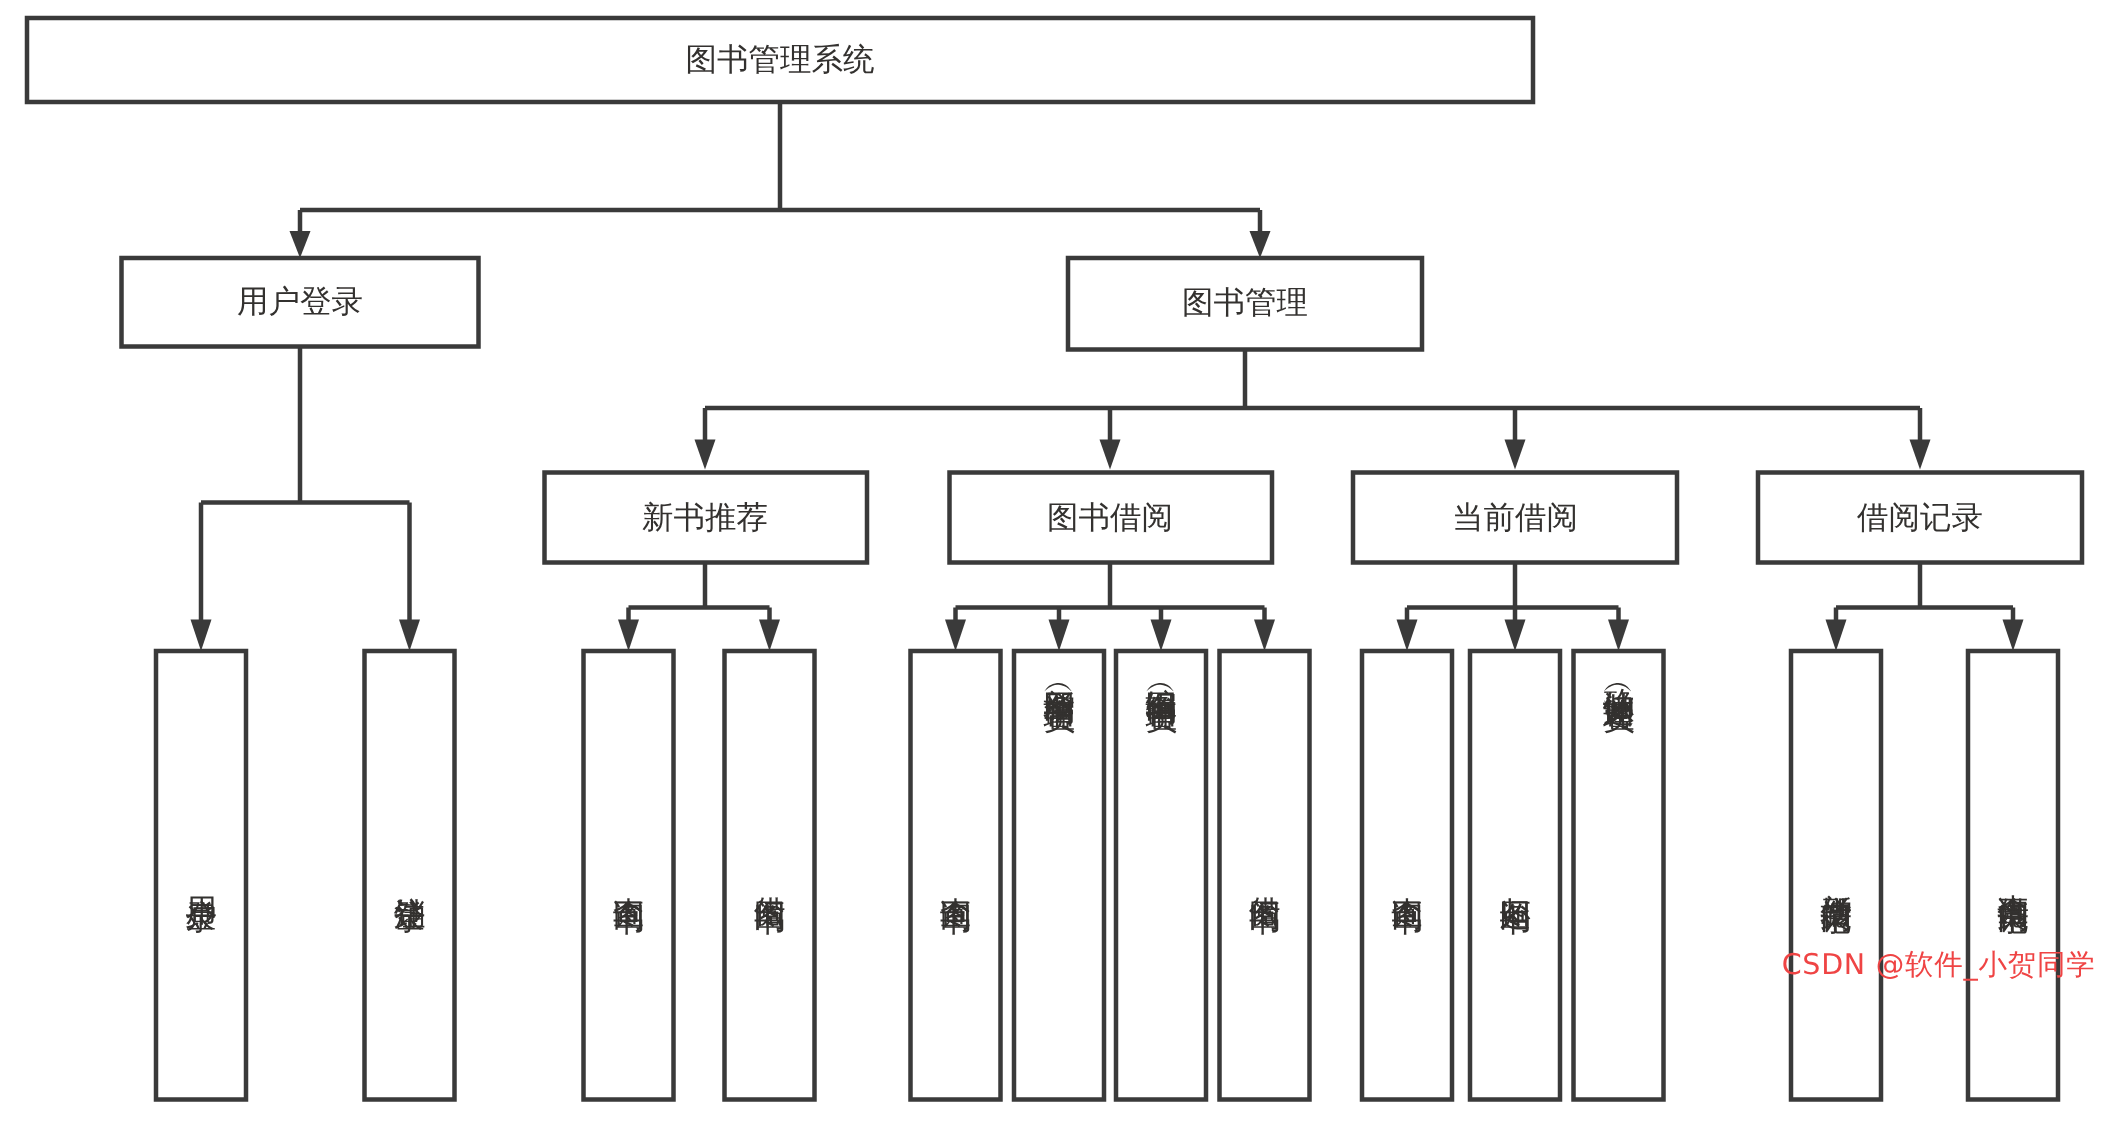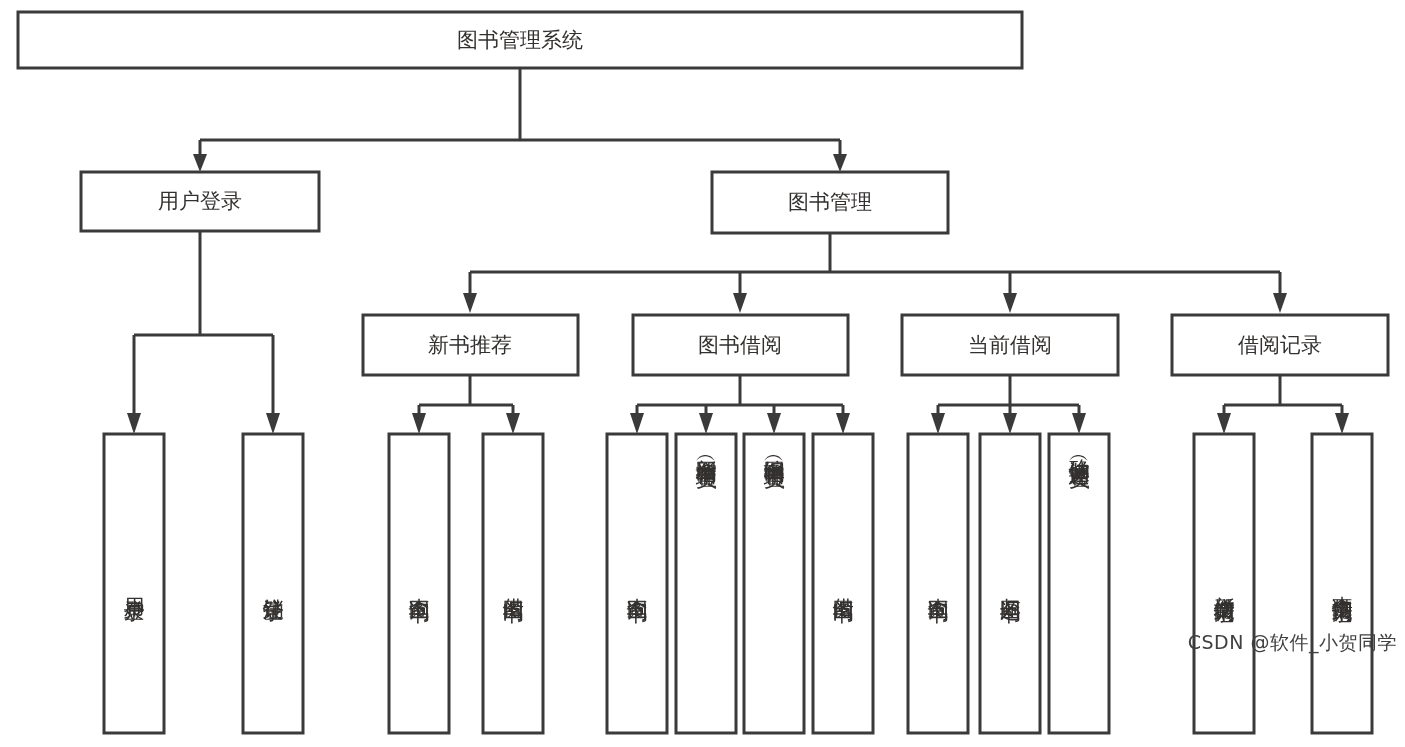--- a/index.html
+++ b/index.html
@@ -31,21 +31,21 @@
     line-height:1.06;
     color:#33312f;
     letter-spacing:1.5px;
     white-space:nowrap;
     pointer-events:none;
   }
 
   #watermark{
     position:absolute;right:8px;bottom:6px;
     font-family:"DejaVu Sans","Liberation Sans",sans-serif;
-    font-size:19px;color:#404040;letter-spacing:0.5px;
+    font-size:19px;color:#ef4444;letter-spacing:0.5px;
     white-space:nowrap;user-select:none;
   }
 </style>
 </head>
 <body>
 
 <div id="diagram-root">
 
   <svg id="flow" viewBox="0 0 1405 747">
     <defs>

